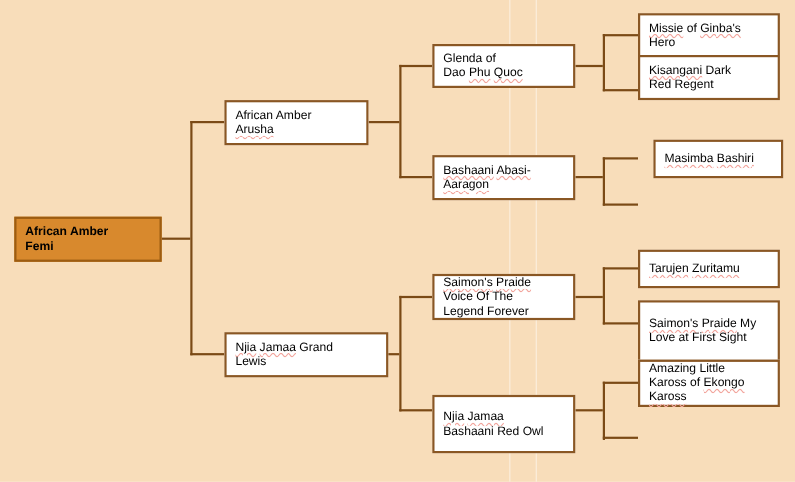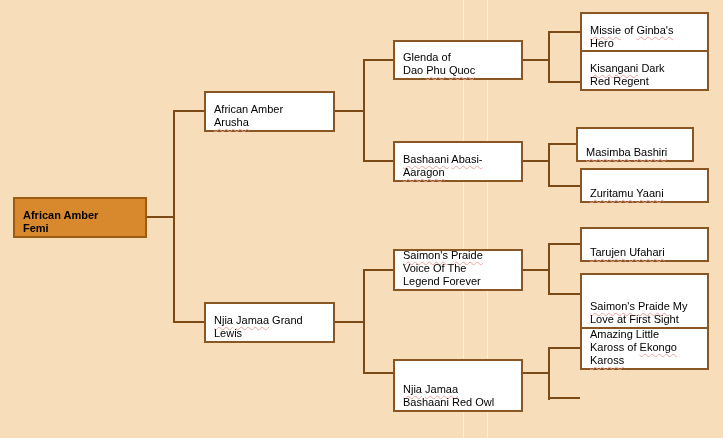--- a/index.html
+++ b/index.html
@@ -16,21 +16,21 @@
   }
   .node{
     position:absolute;
     box-sizing:border-box;
     background:#ffffff;
     border:2px solid #8a5724;
     color:#000000;
     font-size:11px;
     line-height:13px;
     display:flex;
-    align-items:flex-end;
+    align-items:center;
     padding:1px 5px 1px 8px;
   }
   .node.root{
     background:#d8892d;
     border:2px solid #9c5c12;
     font-weight:bold;
   }
   .line{
     position:absolute;
     background:#7b4a16;
@@ -86,21 +86,21 @@
   <div class="line" style="left:548px;top:347px;width:32px;height:2px"></div>
   <div class="line" style="left:548px;top:397px;width:32px;height:2px"></div>
 
   <div class="node root" style="left:13px;top:197px;width:134px;height:41px">
       <div><span>African</span> <span>Amber</span><br><span>Femi</span></div>
     </div>
 
   <div class="node" style="left:204px;top:91px;width:131px;height:41px">
       <div><span>African</span> <span>Amber</span><br><span class="sq">Arusha</span></div>
     </div>
-  <div class="node" style="left:204px;top:302px;width:131px;height:41px">
+  <div class="node" style="left:204px;top:302px;width:149px;height:41px">
       <div><span class="sq">Njia</span> <span class="sq">Jamaa</span> <span>Grand</span><br><span>Lewis</span></div>
     </div>
 
   <div class="node" style="left:393px;top:40px;width:130px;height:40px">
       <div><span>Glenda</span> <span>of</span><br><span>Dao</span> <span class="sq">Phu</span> <span class="sq">Quoc</span></div>
     </div>
   <div class="node" style="left:393px;top:141px;width:130px;height:41px">
       <div><span class="sq">Bashaani</span> <span class="sq">Abasi-</span><br><span class="sq">Aaragon</span></div>
     </div>
   <div class="node" style="left:393px;top:249px;width:130px;height:42px">
@@ -109,28 +109,25 @@
   <div class="node" style="left:393px;top:359px;width:130px;height:53px">
       <div><span class="sq">Njia</span> <span class="sq">Jamaa</span><br><span>Bashaani</span> <span>Red</span> <span>Owl</span></div>
     </div>
 
   <div class="node" style="left:580px;top:12px;width:129px;height:41px">
       <div><span class="sq">Missie</span> <span>of</span> <span class="sq">Ginba's</span><br><span>Hero</span></div>
     </div>
   <div class="node" style="left:580px;top:50px;width:129px;height:41px">
       <div><span class="sq">Kisangani</span> <span>Dark</span><br><span>Red</span> <span>Regent</span></div>
     </div>
-  <div class="node" style="left:576px;top:127px;width:118px;height:35px">
+  <div class="node" style="left:594px;top:127px;width:118px;height:35px">
       <div><span class="sq">Masimba</span> <span class="sq">Bashiri</span></div>
     </div>
-  <div class="node" style="left:580px;top:168px;width:129px;height:35px">
-      <div><span class="sq">Zuritamu</span> <span class="sq">Yaani</span></div>
-    </div>
   <div class="node" style="left:580px;top:227px;width:129px;height:35px">
-      <div><span class="sq">Tarujen</span> <span class="sq">Ufahari</span></div>
+      <div><span class="sq">Tarujen</span> <span class="sq">Zuritamu</span></div>
     </div>
   <div class="node" style="left:580px;top:273px;width:129px;height:56px">
       <div><span class="sq">Saimon's</span> <span class="sq">Praide</span> <span>My</span><br><span>Love</span> <span>at</span> <span>First</span> <span>Sight</span></div>
     </div>
   <div class="node" style="left:580px;top:327px;width:129px;height:43px">
       <div><span>Amazing</span> <span>Little</span><br><span>Kaross</span> <span>of</span> <span class="sq">Ekongo</span><br><span class="sq">Kaross</span></div>
     </div>
 
 </div>
 

